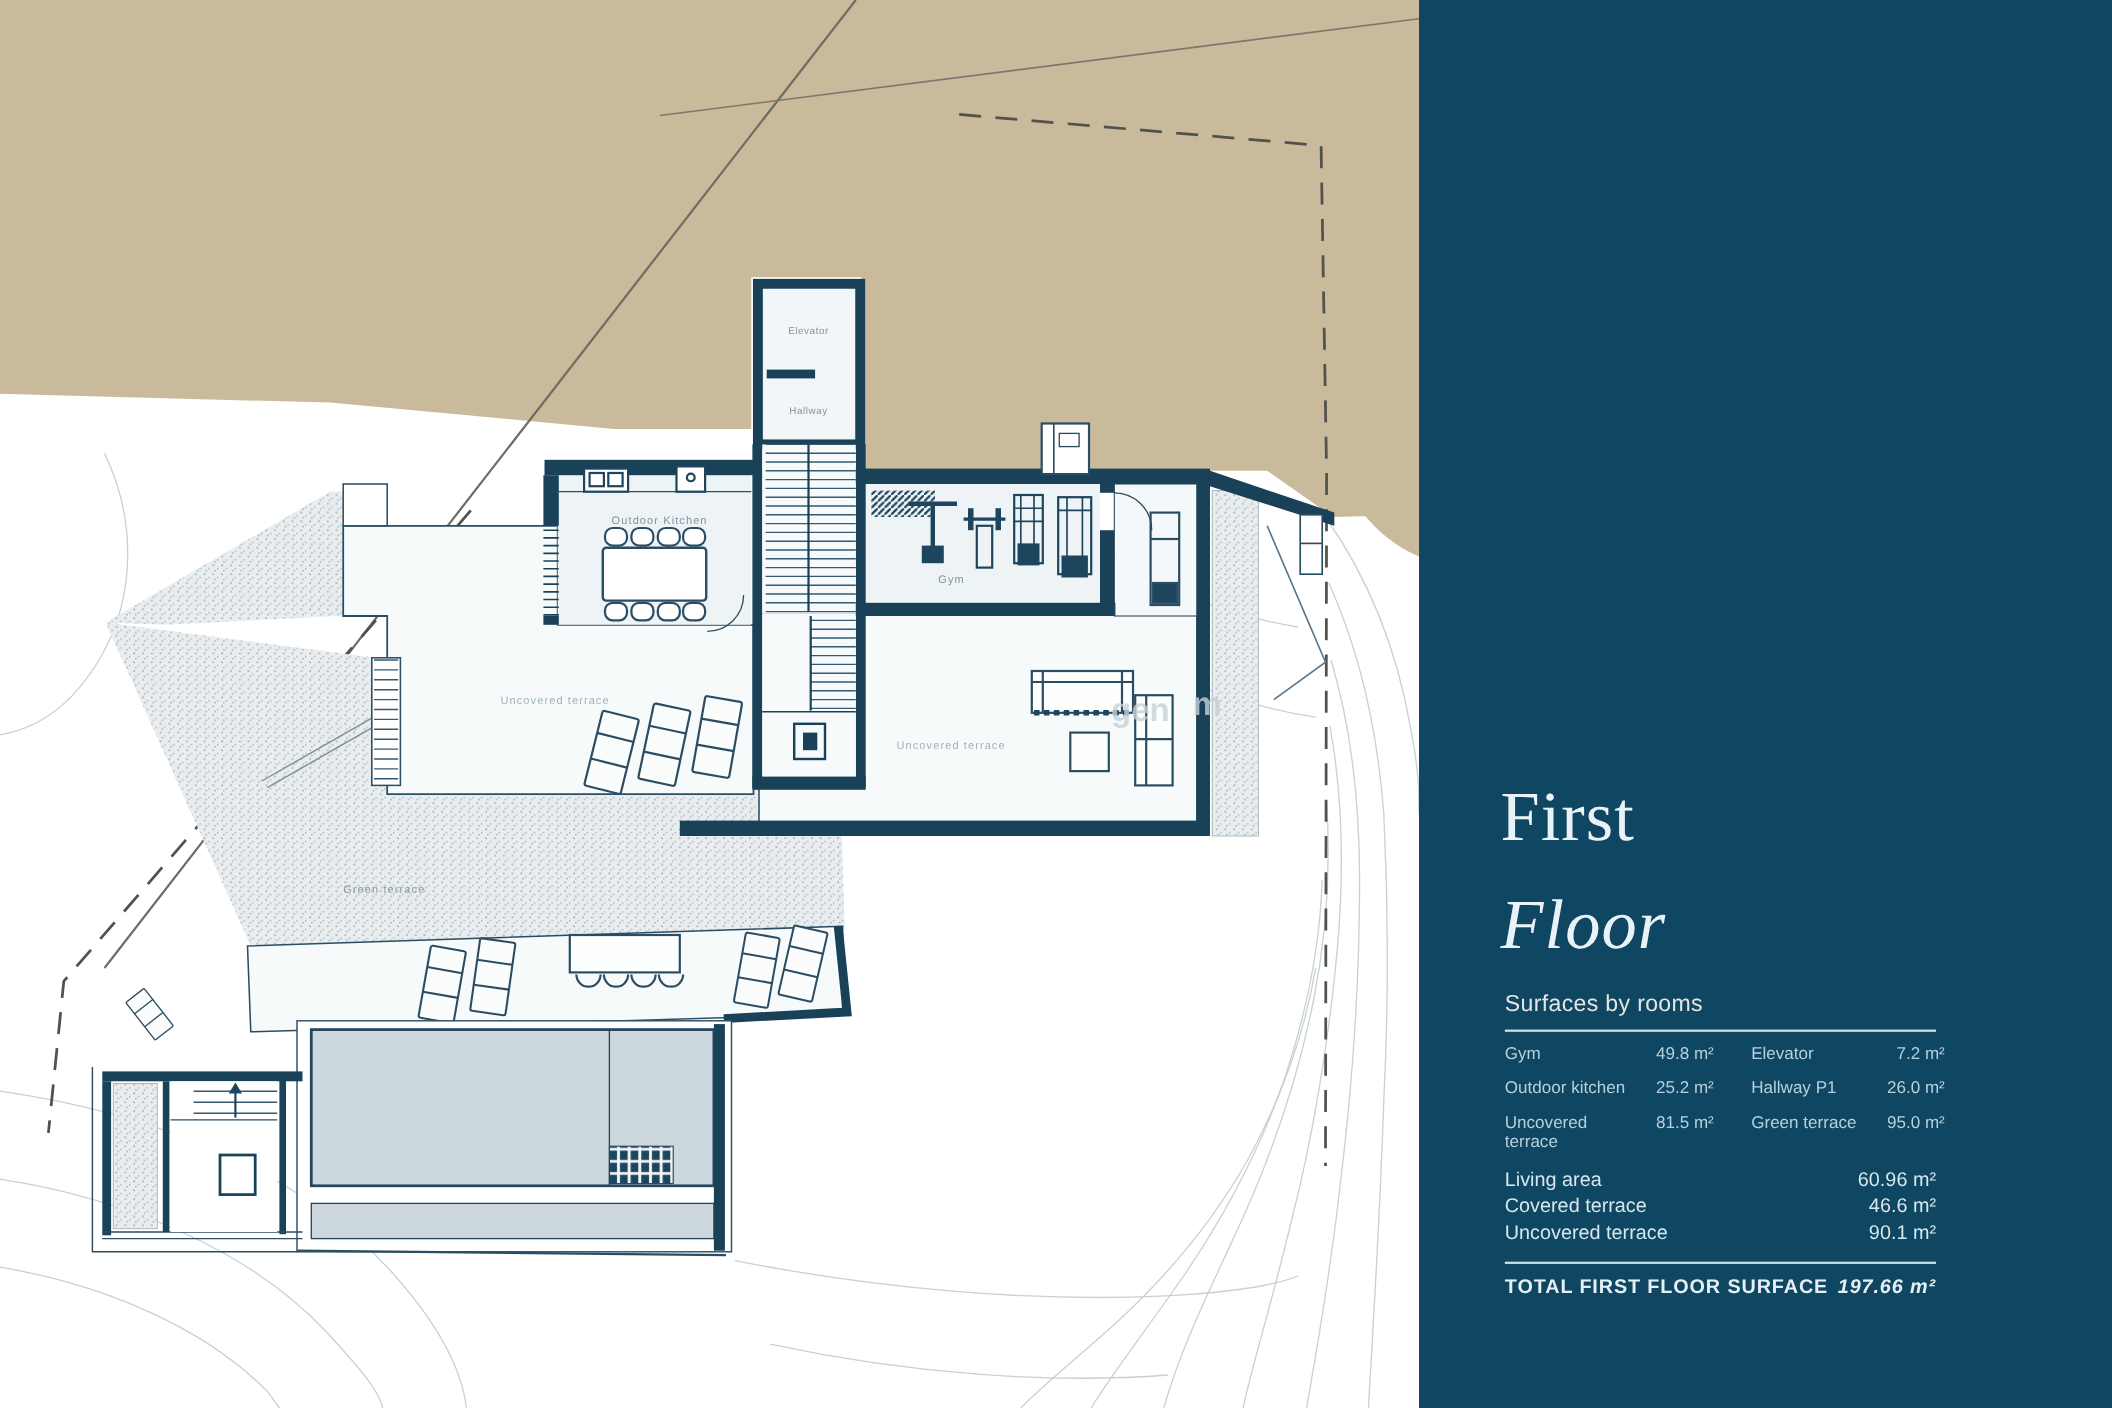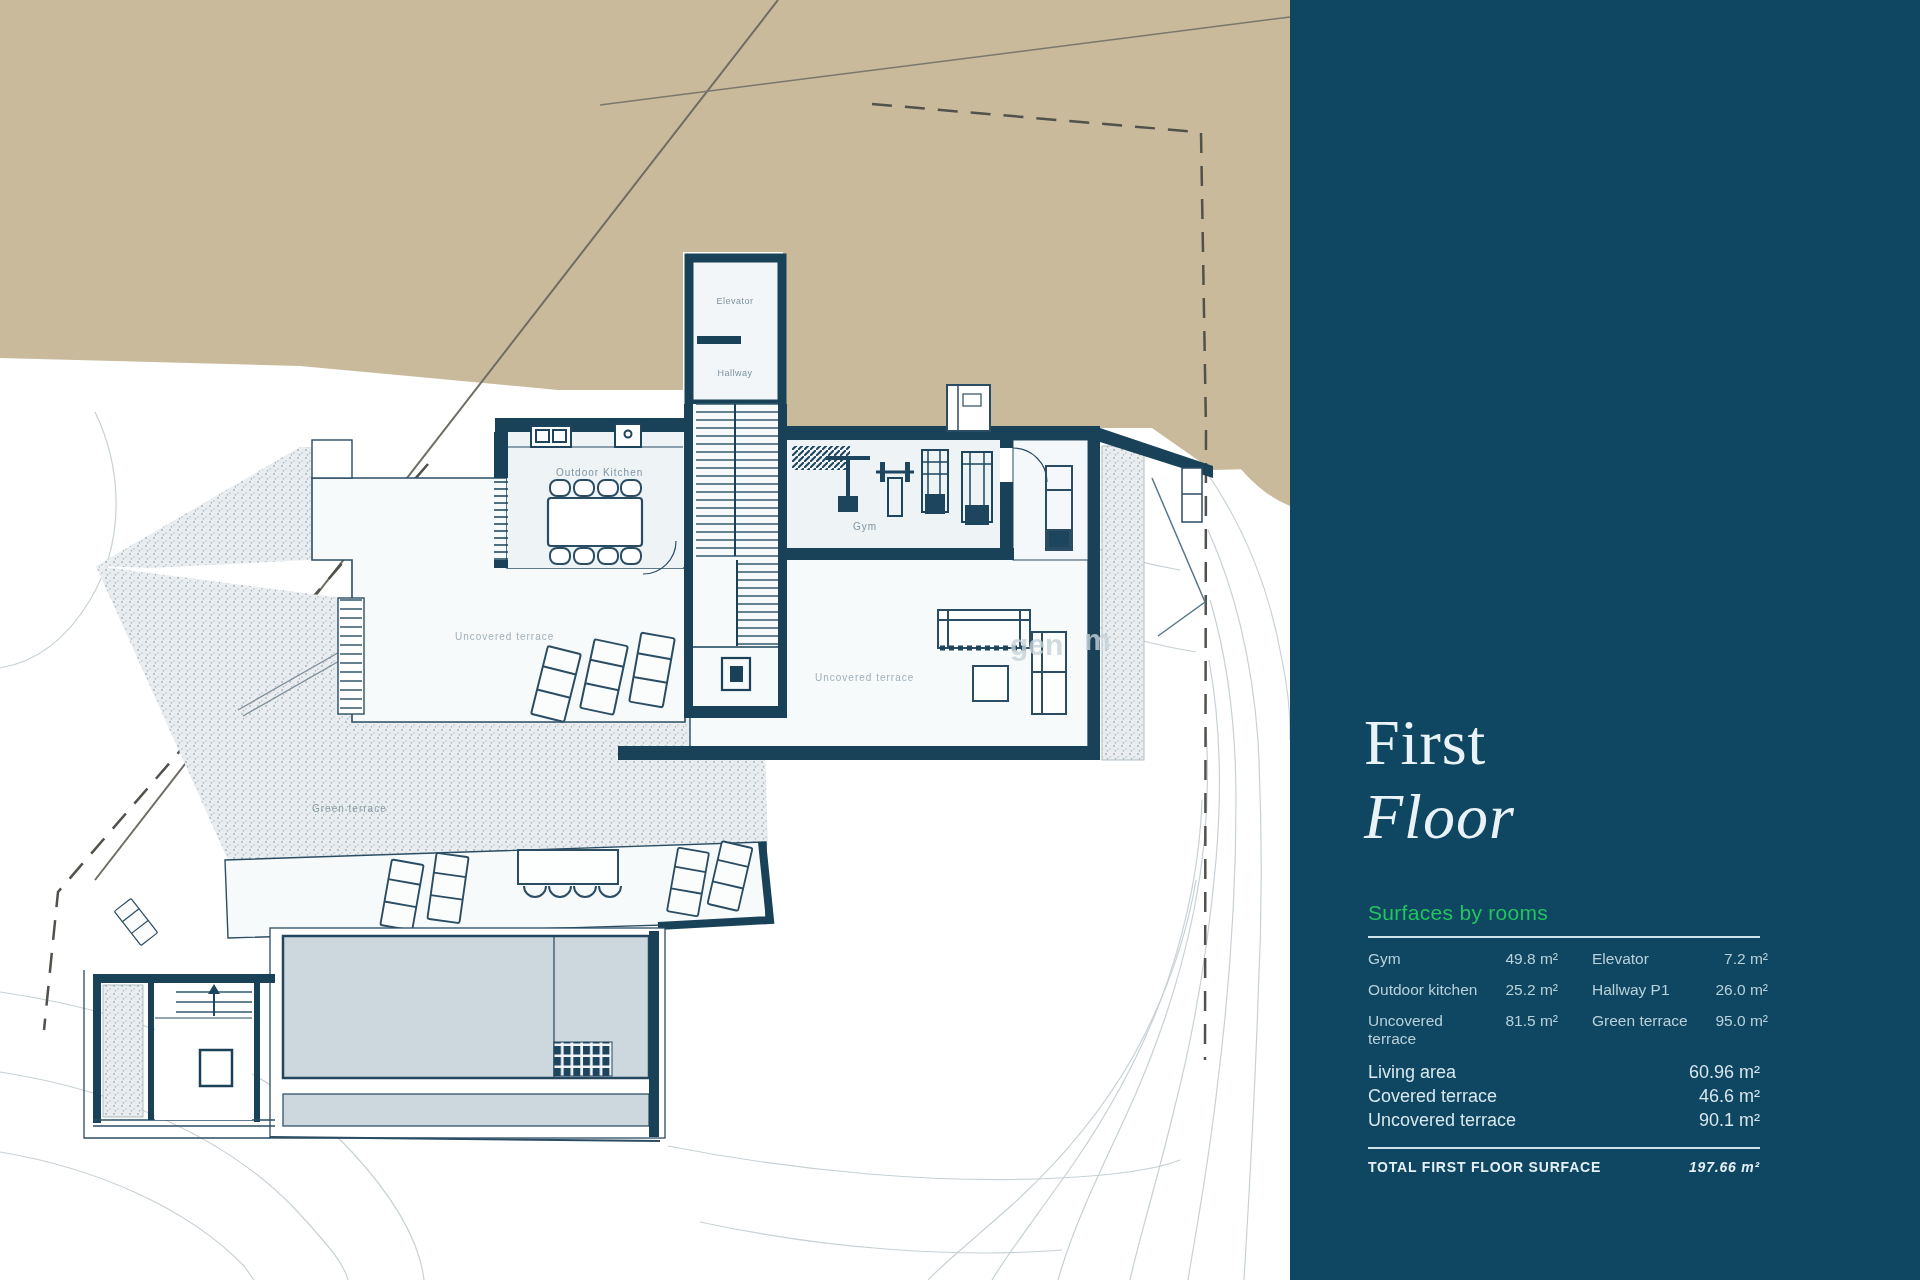--- a/index.html
+++ b/index.html
@@ -3,33 +3,33 @@
 <meta charset="utf-8">
 <style>
   html,body{margin:0;padding:0;background:#ffffff;}
   .stage{position:relative;width:1920px;height:1280px;overflow:hidden;background:#ffffff;
          font-family:"Liberation Sans",sans-serif;}
   .plan-svg{position:absolute;left:0;top:0;}
   
   .sidebar{position:absolute;left:1290px;top:0;width:678px;height:1280px;background:#0f4661;}
   .sb-title{position:absolute;left:74px;top:706px;font-family:"Liberation Serif","DejaVu Serif",serif;
             font-size:64px;line-height:74px;color:#e9f3f7;letter-spacing:1px;}
-  .sb-title .it{font-style:italic;}
-  .sb-section{position:absolute;left:78px;top:901px;width:392px;font-size:21px;color:#22c55e;
+  .sb-title .it{font-style:italic;margin-top:24px;}
+  .sb-section{position:absolute;left:78px;top:901px;width:392px;font-size:21px;color:#e5e5e5;
               letter-spacing:.3px;padding-bottom:11px;border-bottom:2px solid #cfe3ea;}
   .sb-rooms{position:absolute;left:78px;top:950px;width:400px;display:flex;gap:34px;
             font-size:15.5px;color:#b7d1db;}
   .rcol{display:grid;grid-template-columns:1fr auto;column-gap:10px;row-gap:13px;align-content:start;}
   .rcol.c1{width:190px;}
   .rcol.c2{width:176px;}
   .rval{text-align:right;white-space:nowrap;}
   .sb-summary{position:absolute;left:78px;top:1060px;width:392px;font-size:18px;color:#d6e7ee;}
   .srow{display:flex;justify-content:space-between;line-height:24px;}
   .sb-total{position:absolute;left:78px;top:1147px;width:392px;border-top:2px solid #cfe3ea;
-            padding-top:10px;display:flex;justify-content:space-between;font-size:14px;
+            padding-top:10px;display:flex;justify-content:space-between;font-size:18px;
             font-weight:bold;letter-spacing:.8px;color:#e4f0f5;}
   .sb-total .rval{font-weight:bold;font-style:italic;}
 </style>
 </head>
 <body>
 
 <div class="stage">
 
   <svg class="plan-svg" width="1290" height="1280" viewBox="0 0 1290 1280">
     <defs>

